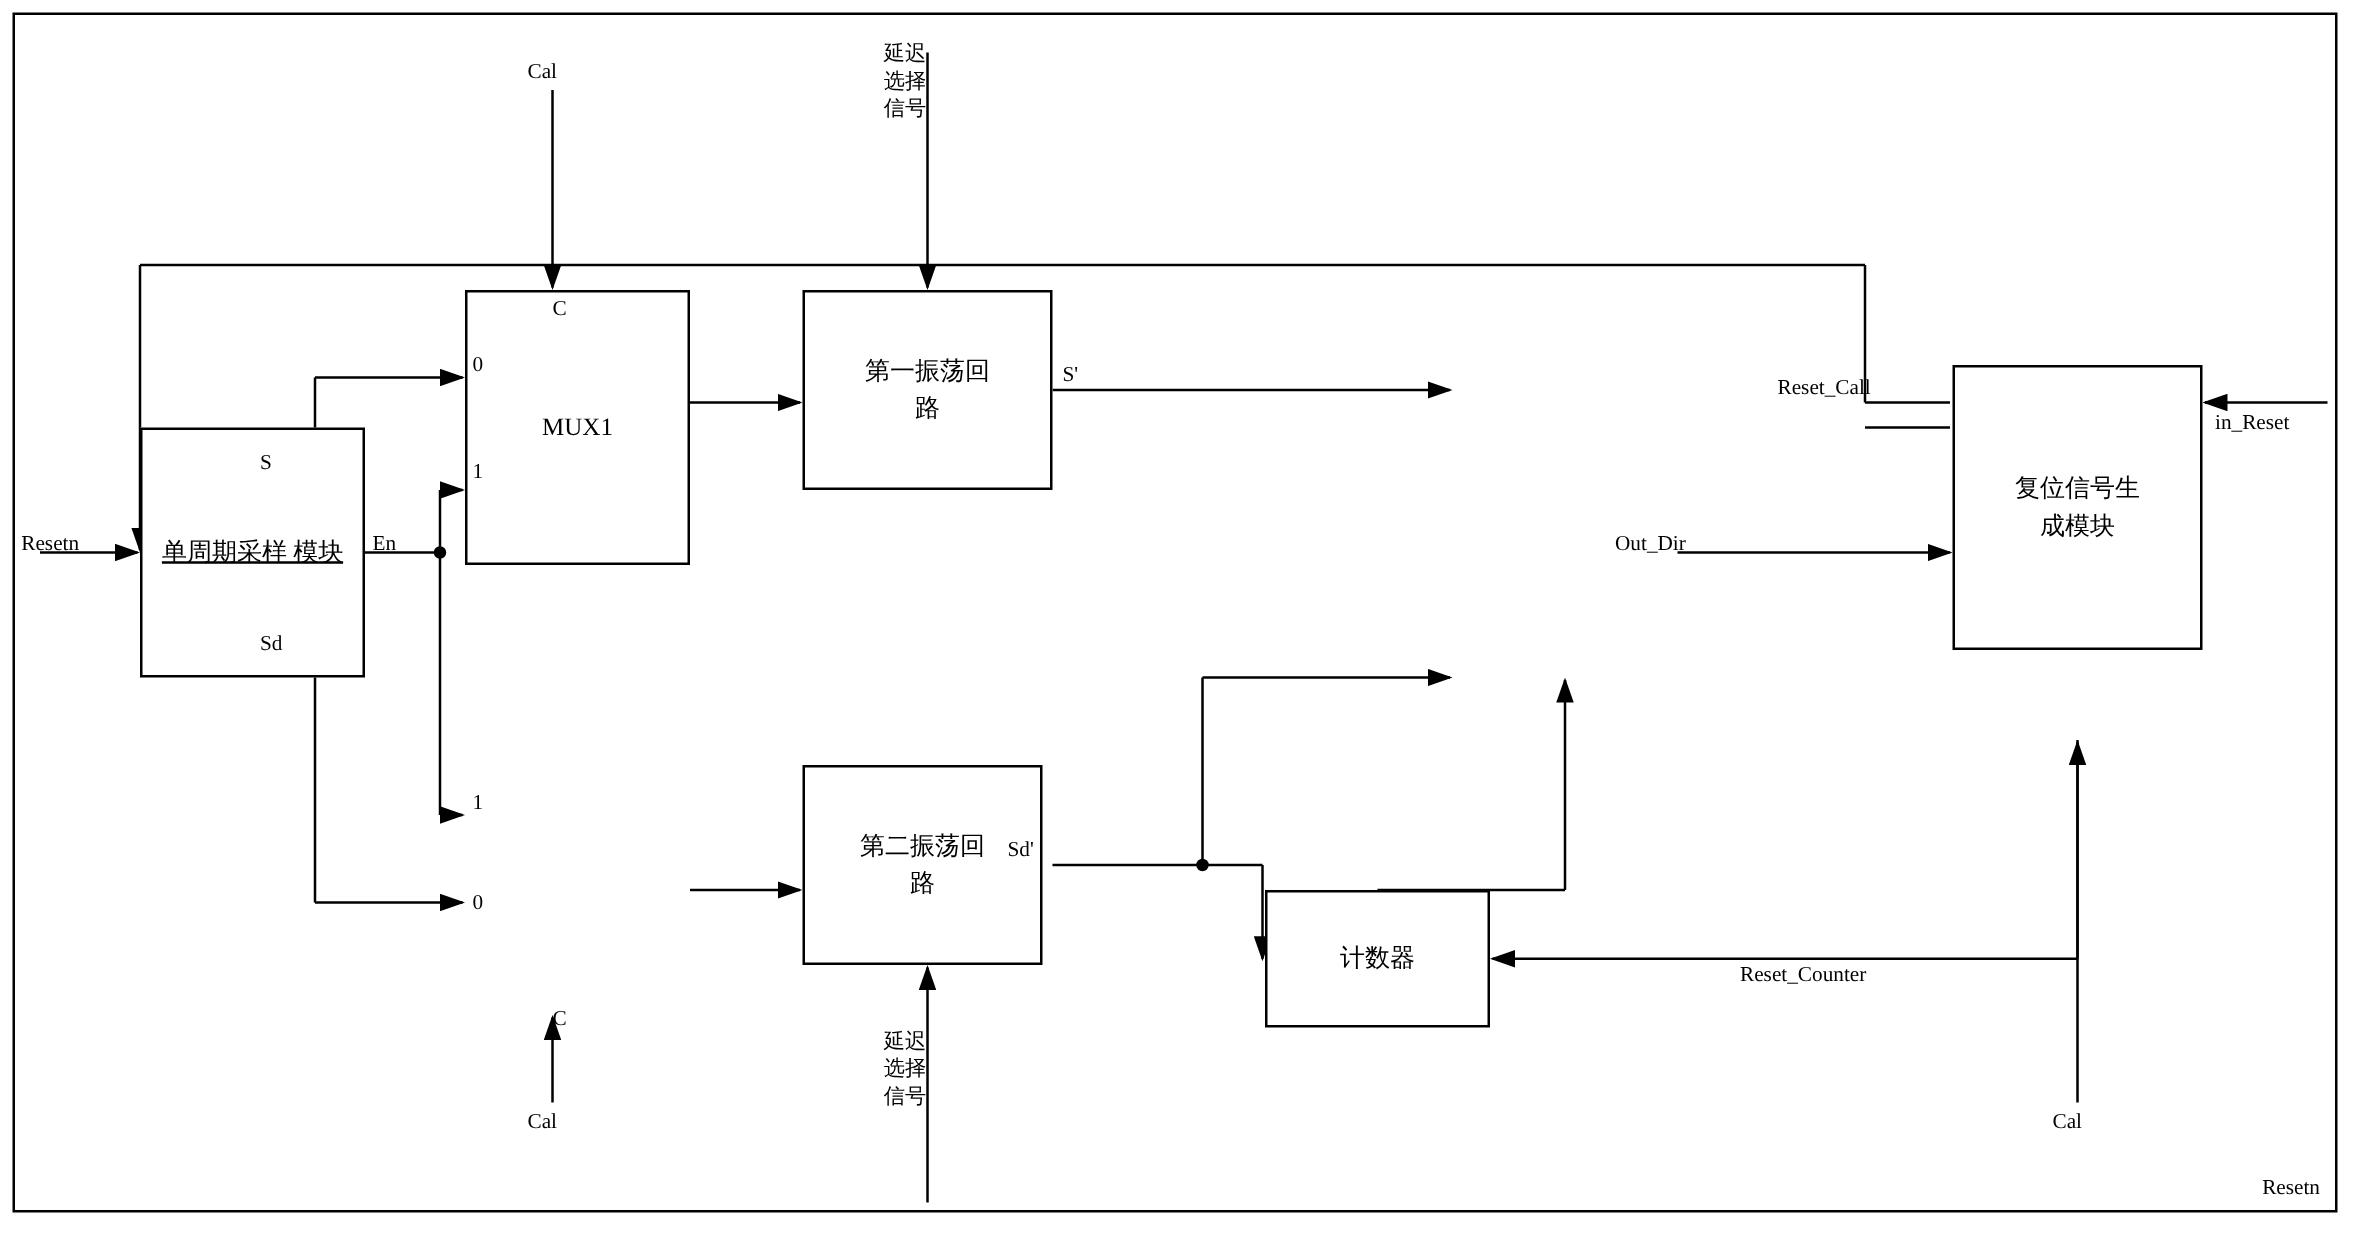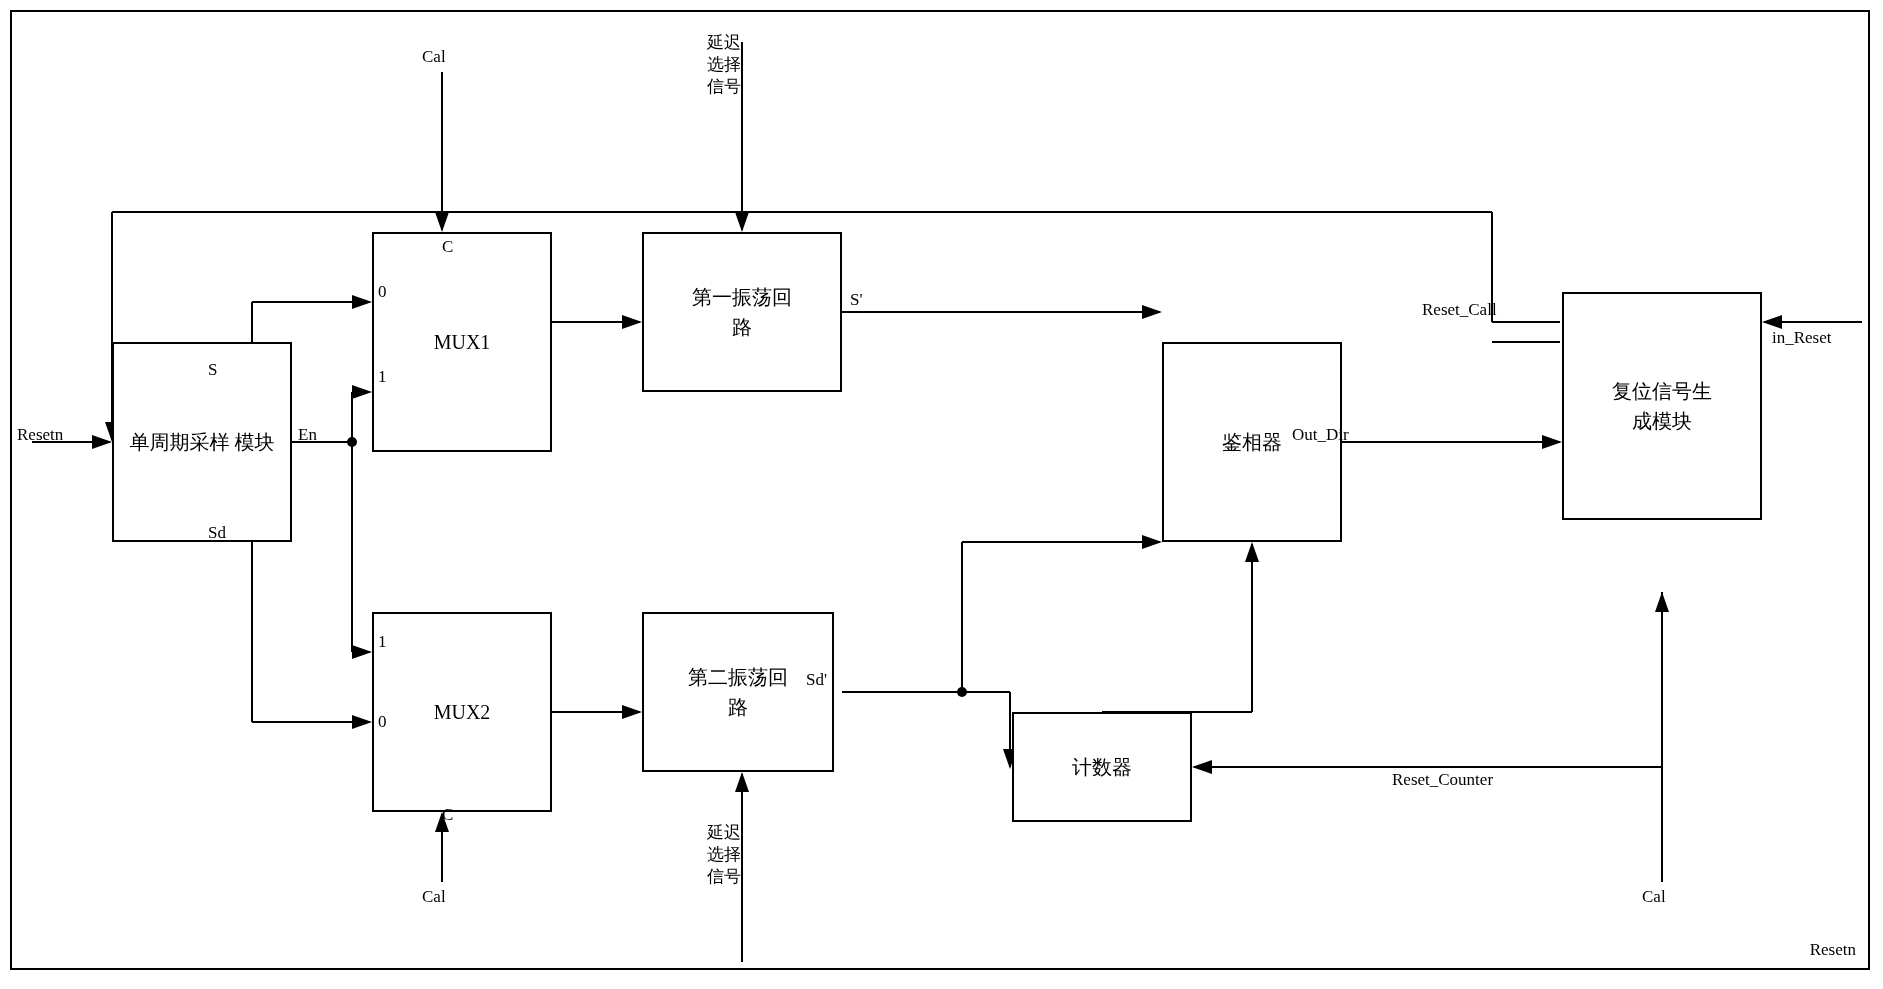--- a/index.html
+++ b/index.html
@@ -128,58 +128,52 @@
     <line x1="1548" y1="310" x2="1480" y2="310" stroke="#000" stroke-width="2"></line>
     <line x1="1480" y1="310" x2="1480" y2="200" stroke="#000" stroke-width="2"></line>
     <line x1="1480" y1="200" x2="100" y2="200" stroke="#000" stroke-width="2"></line>
     <line x1="100" y1="200" x2="100" y2="428" stroke="#000" stroke-width="2" marker-end="url(#arrow)"></line>
 
     <line x1="1090" y1="700" x2="1240" y2="700" stroke="#000" stroke-width="2"></line>
     <line x1="1240" y1="700" x2="1240" y2="532" stroke="#000" stroke-width="2" marker-end="url(#arrow)"></line>
 
   </svg>
 
-  <div class="block" style="left:100px; top:330px; width:180px; height:200px;">
+  <div class="block" style="left:100px; top:330px; width:180px; height:200px;text-decoration:underline;">
     <span style="font-size:20px; line-height:1.5;">单周期采样
 模块</span>
   </div>
 
   <div class="block" style="left:360px; top:220px; width:180px; height:220px;">
     <span style="font-size:20px;">MUX1</span>
   </div>
 
-  <div class="block" style="left:360px; top:600px; width:180px; height:200px;">
-    <span style="font-size:20px;">MUX2</span>
-  </div>
 
   <div class="block" style="left:630px; top:220px; width:200px; height:160px;">
     <span style="font-size:20px; line-height:1.5;">第一振荡回<br>路</span>
   </div>
 
   <div class="block" style="left:630px; top:600px; width:192px; height:160px;">
     <span style="font-size:20px; line-height:1.5;">第二振荡回<br>路</span>
   </div>
 
-  <div class="block" style="left:1150px; top:330px; width:180px; height:200px;">
-    <span style="font-size:20px;">鉴相器</span>
-  </div>
 
   <div class="block" style="left:1000px; top:700px; width:180px; height:110px;align-items:center;">
     <span style="font-size:20px;">计数器</span>
   </div>
 
   <div class="block" style="left:1550px; top:280px; width:200px; height:228px;">
     <span style="font-size:20px; line-height:1.5;">复位信号生<br>成模块</span>
   </div>
 
   <div class="label" style="left:5px; top:413px;">Resetn</div>
 
   <div class="label" style="left:196px; top:348px;">S</div>
 
-  <div class="label" style="left:196px; top:493px;margin-top:18px;">Sd</div>
+  <div class="label" style="left:196px; top:493px;">Sd</div>
 
   <div class="label" style="left:286px; top:413px;">En</div>
 
   <div class="label" style="left:366px; top:270px;">0</div>
   <div class="label" style="left:366px; top:355px;">1</div>
   <div class="label" style="left:430px; top:225px;">C</div>
 
   <div class="label" style="left:366px; top:620px;">1</div>
   <div class="label" style="left:366px; top:700px;">0</div>
   <div class="label" style="left:430px; top:793px;">C</div>

